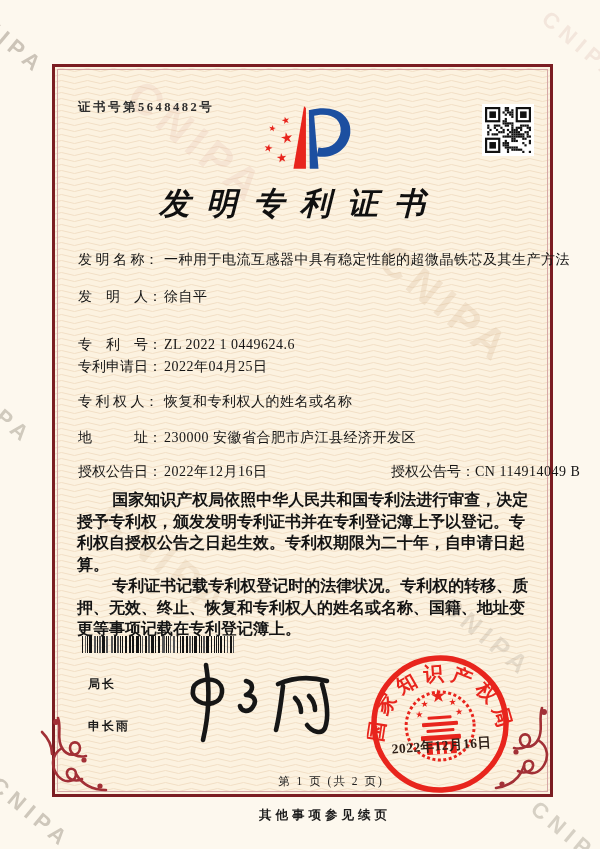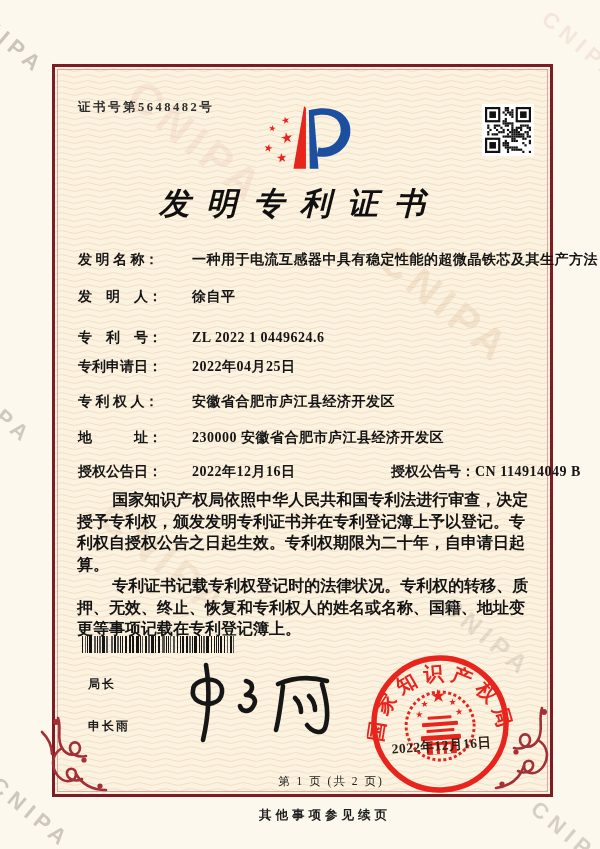--- a/index.html
+++ b/index.html
@@ -22,21 +22,21 @@
   .cert-no { position:absolute; left:78px; top:99px; font-size:12.5px; font-weight:bold;
              color:#2f2f2f; letter-spacing:2.5px; }
   .logo { position:absolute; left:252px; top:96px; width:106px; height:82px; }
   .qr { position:absolute; left:482px; top:104px; width:52px; height:52px; background:#ffffff; padding:3px; }
   .qr svg { width:100%; height:100%; display:block; }
 
   .title { position:absolute; left:52px; top:183px; width:480px; text-align:center;
            font-size:31px; font-weight:bold; color:#101010; letter-spacing:16px; text-indent:16px;font-style:italic; }
 
   .row { position:absolute; left:78px; width:462px; display:flex; font-size:14px;
-         font-weight:bold; color:#151515; line-height:17px; white-space:nowrap;gap:28px; }
+         font-weight:normal; color:#151515; line-height:17px; white-space:nowrap; }
   .row .lbl { min-width:86px; }
   .row .val { letter-spacing:0.5px; }
   .col2 { position:absolute; left:313px; top:0; display:flex;justify-content:space-between; }
 
   .body-text { position:absolute; left:77px; top:489px; width:462px; font-size:16px;
                line-height:21.5px; color:#141414; font-weight:600; }
   .body-text p { text-indent:2.2em; }
 
   .barcode { position:absolute; left:82px; top:636px; width:156px; height:17px; }
   .barcode svg { width:100%; height:100%; display:block; }
@@ -233,31 +233,31 @@
     <div class="title">发明专利证书</div>
 
     <div class="row" style="top:251px">
       <span class="lbl">发 明 名 称：</span>
       <span class="val">一种用于电流互感器中具有稳定性能的超微晶铁芯及其生产方法</span>
     </div>
     <div class="row" style="top:288px">
       <span class="lbl">发　明　人：</span>
       <span class="val">徐自平</span>
     </div>
-    <div class="row" style="top:329px">
+    <div class="row" style="top:336px">
       <span class="lbl">专　利　号：</span>
       <span class="val">ZL 2022 1 0449624.6</span>
     </div>
     <div class="row" style="top:358px">
       <span class="lbl">专利申请日：</span>
       <span class="val">2022年04月25日</span>
     </div>
     <div class="row" style="top:393px">
       <span class="lbl">专 利 权 人：</span>
-      <span class="val">安徽省合肥市庐江县经济开发区</span>
+      <span class="val">恢复和专利权人的姓名或名称</span>
     </div>
     <div class="row" style="top:429px">
       <span class="lbl">地　　　址：</span>
       <span class="val">230000 安徽省合肥市庐江县经济开发区</span>
     </div>
     <div class="row" style="top:463px">
       <span class="lbl">授权公告日：</span>
       <span class="val">2022年12月16日</span>
       <span class="col2">
         <span class="lbl" style="min-width:0">授权公告号：</span>

